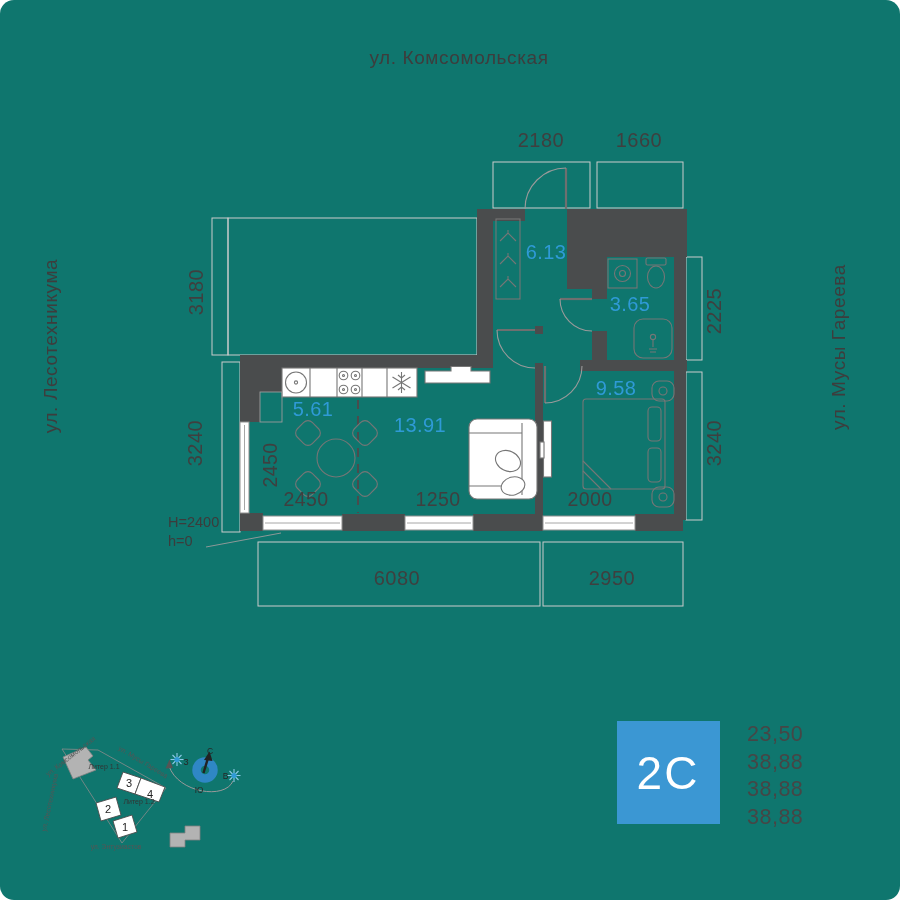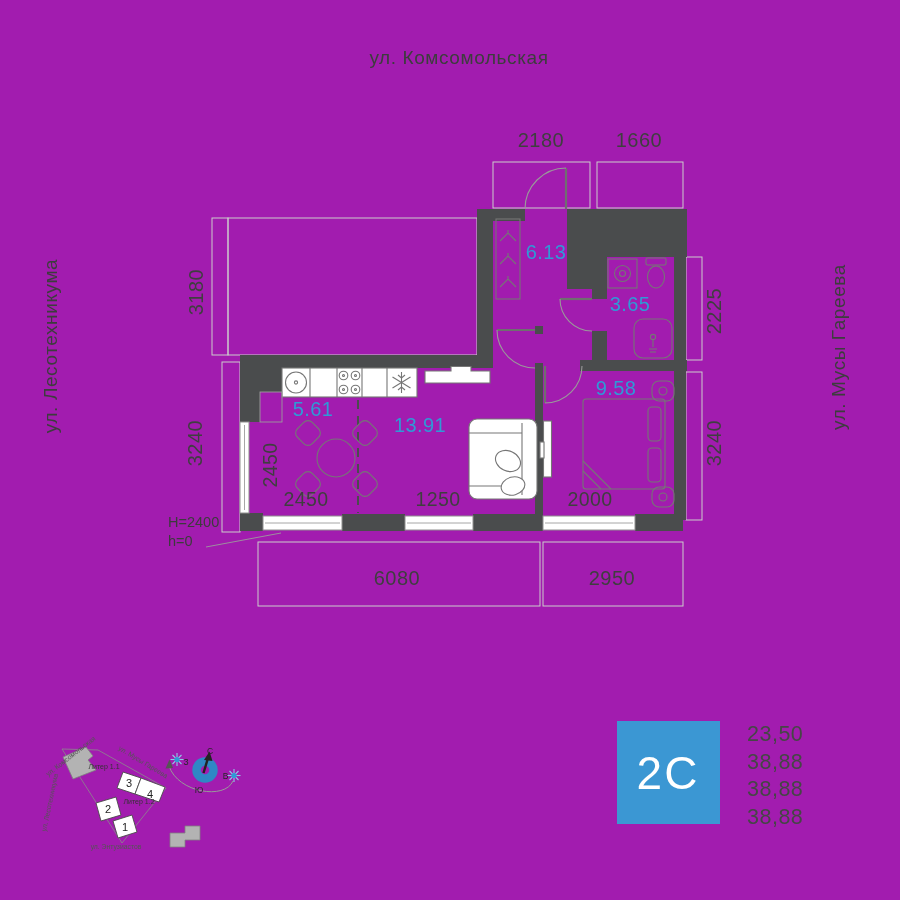--- a/index.html
+++ b/index.html
@@ -1,16 +1,16 @@
 <!DOCTYPE html>
 <html><head>
 <meta charset="utf-8">
 <style>
   html,body{margin:0;padding:0;background:#ffffff;}
-  .stage{position:relative;width:900px;height:900px;background:#a21caf;overflow:hidden;}
+  .stage{position:relative;width:900px;height:900px;background:#0f766e;overflow:hidden;border-radius:14px;}
   svg{position:absolute;left:0;top:0;}
   text{font-family:"Liberation Sans",sans-serif;fill:#3f3f3f;text-anchor:middle;}
   .t-street{font-size:19px;fill:#3d3d3d;letter-spacing:.6px;}
   .t-dim{font-size:20px;fill:#3f3f3f;letter-spacing:.5px;}
   .t-dim-in{font-size:19.5px;fill:#3f3f3f;letter-spacing:.4px;}
   .t-area{font-size:20px;fill:#2f9ad6;letter-spacing:.4px;font-weight:500;}
   .t-note{font-size:14.5px;fill:#3c3c3c;text-anchor:start;}
   .t-map{font-size:6.8px;fill:#555;}
   .t-map-liter{font-size:7px;fill:#333;}
   .t-map-num{font-size:11px;fill:#232323;}

